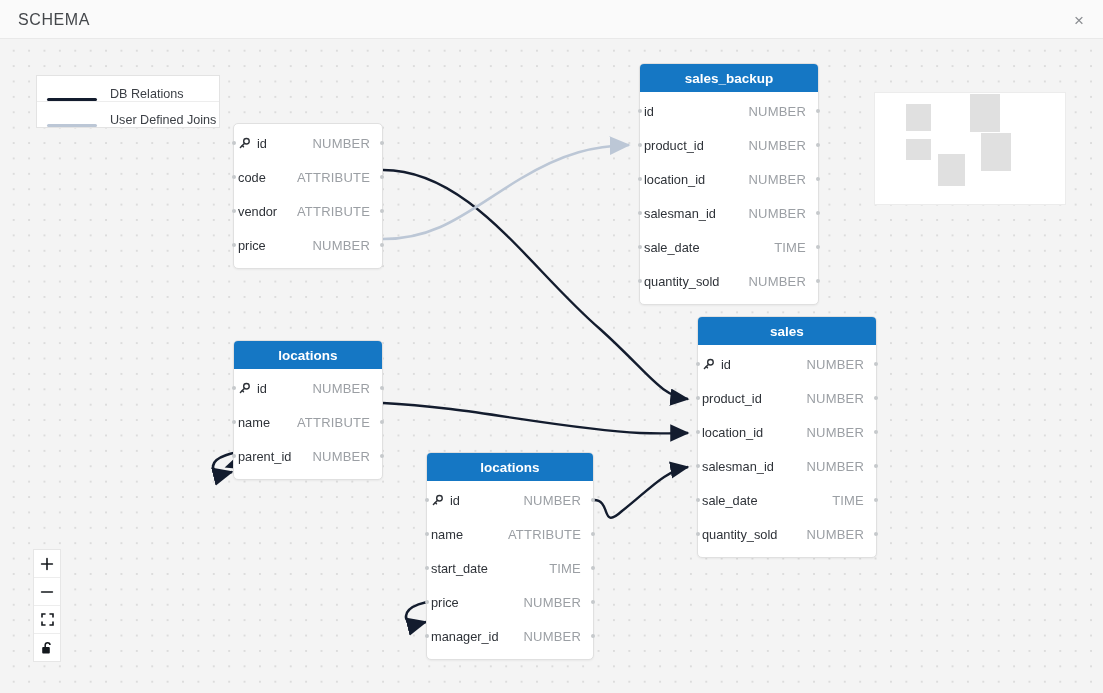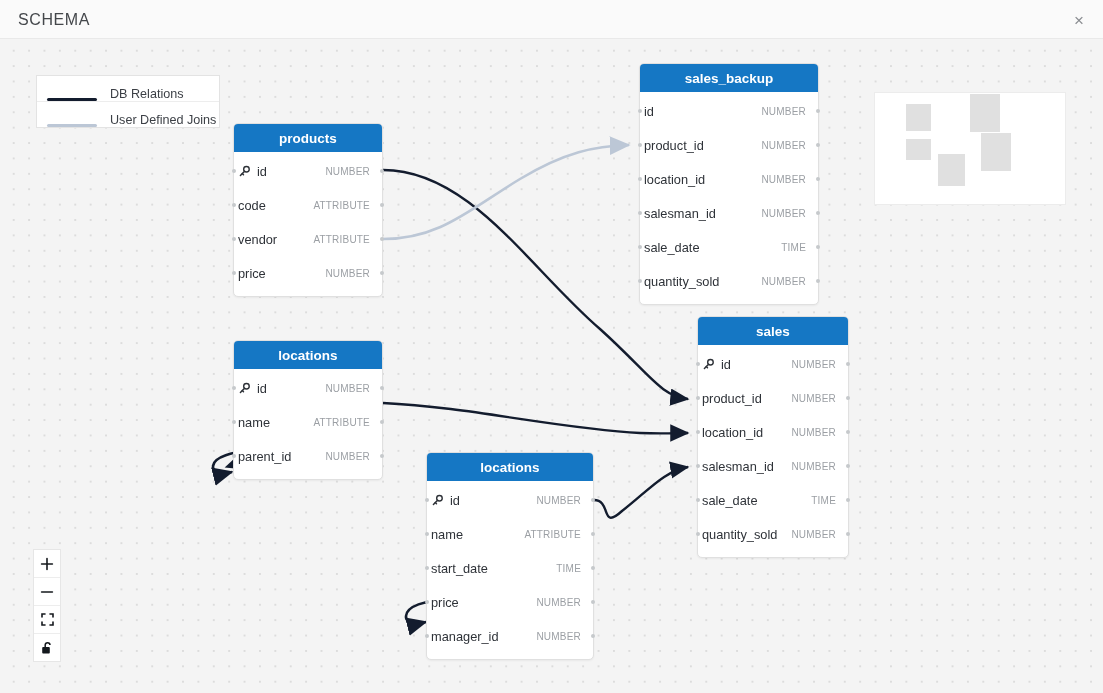--- a/index.html
+++ b/index.html
@@ -133,21 +133,21 @@
   }
   .col-name {
     font-size: 12.8px;
     color: #2e3238;
     white-space: nowrap;
     display: flex;
     align-items: center;
   }
   .col-type {
     margin-left: auto;
-    font-size: 10px;
+    font-size: 13px;
     color: #9b9fa4;
     letter-spacing: .2px;
     white-space: nowrap;
   }
   .key-icon {
     width: 13px;
     height: 13px;
     margin-right: 6px;
     flex: none;
     display: inline-block;
@@ -242,21 +242,20 @@
         <span class="legend-label">DB Relations</span>
       </div>
       <div class="legend-row">
         <span class="legend-swatch" style="background:#bcc7d6"></span>
         <span class="legend-label">User Defined Joins</span>
       </div>
     </div>
 
     <div id="tables-layer">
         <div class="table" style="left: 233px; top: 84px; width: 150px;">
-          <div class="table-header">products</div>
           <div class="table-body">
             <div class="col-row">
               <span class="port left"></span>
               <span class="col-name">
                 <svg class="key-icon" viewBox="0 0 14 14">
                   <circle cx="9.1" cy="4.6" r="3" fill="none" stroke="#2e3238" stroke-width="1.5"></circle>
                   <path d="M7.1,6.7 L2.6,11.4" stroke="#2e3238" stroke-width="1.6" stroke-linecap="round"></path>
                   <path d="M4.6,9.2 L5.9,10.5" stroke="#2e3238" stroke-width="1.6" stroke-linecap="round"></path>
                 </svg>
                 <span>id</span>
@@ -370,21 +369,21 @@
             <div class="col-row">
               <span class="port left"></span>
               <span class="col-name">
                 <span>parent_id</span>
               </span>
               <span class="col-type">NUMBER</span>
               <span class="port right"></span>
             </div>
           </div>
         </div>
-        <div class="table" style="left: 697px; top: 277px; width: 152px; text-align: center;">
+        <div class="table" style="left: 697px; top: 277px; width: 180px; text-align: center;">
           <div class="table-header">sales</div>
           <div class="table-body">
             <div class="col-row">
               <span class="port left"></span>
               <span class="col-name">
                 <svg class="key-icon" viewBox="0 0 14 14">
                   <circle cx="9.1" cy="4.6" r="3" fill="none" stroke="#2e3238" stroke-width="1.5"></circle>
                   <path d="M7.1,6.7 L2.6,11.4" stroke="#2e3238" stroke-width="1.6" stroke-linecap="round"></path>
                   <path d="M4.6,9.2 L5.9,10.5" stroke="#2e3238" stroke-width="1.6" stroke-linecap="round"></path>
                 </svg>

